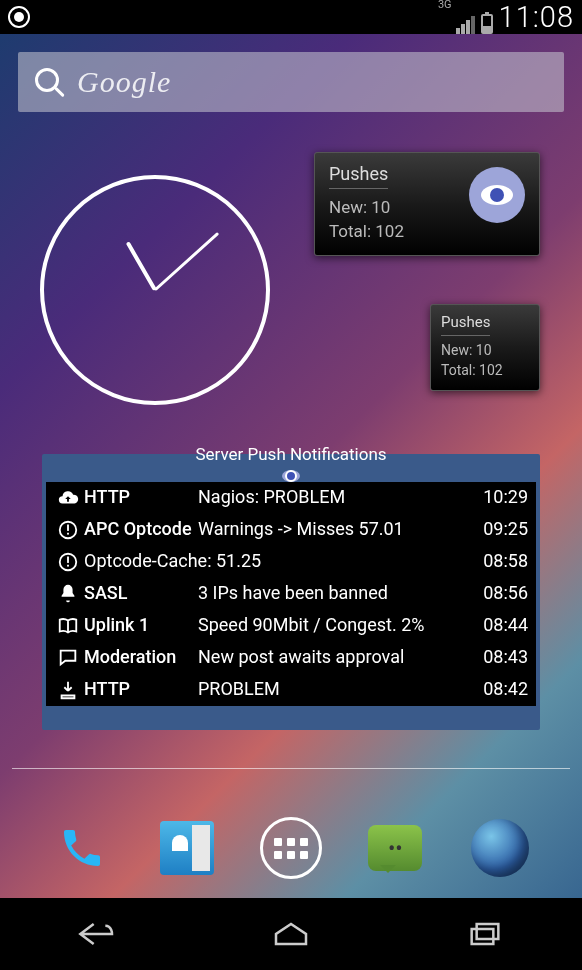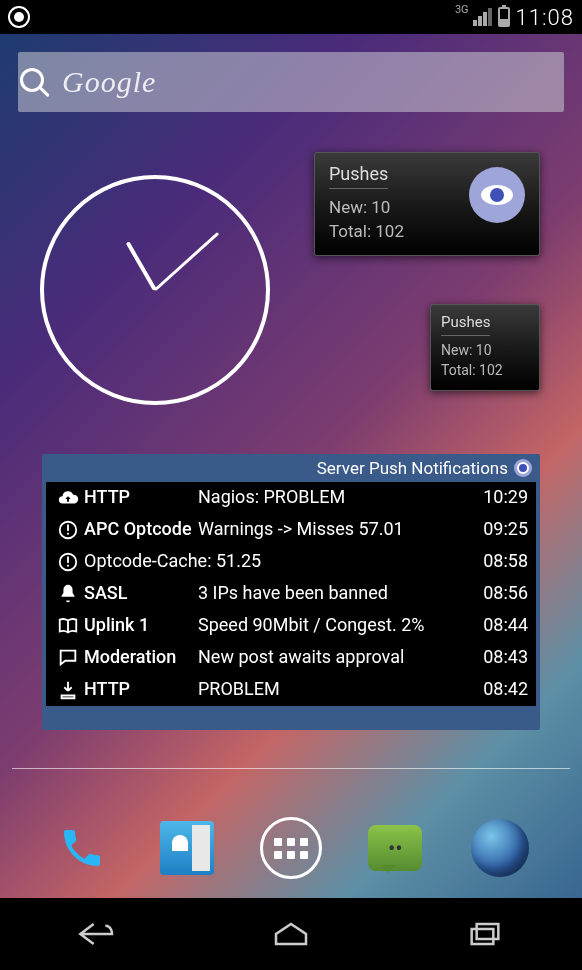--- a/index.html
+++ b/index.html
@@ -13,47 +13,47 @@
     .status-bar {
       height: 34px;
       background: #000;
       display: flex;
       align-items: center;
       padding: 0 8px;
       color: #fff;
       font-size: 20px;
     }
     .status-left { flex: 1; display: flex; align-items: center; }
-    .status-right { display: flex; align-items: center; gap: 6px; }
+    .status-right { display: flex; align-items: flex-end; gap: 6px; }
     .eye-status-icon {
       width: 22px; height: 22px; border: 2px solid #fff; border-radius: 50%;
       display: flex; align-items: center; justify-content: center;
     }
     .eye-status-icon::after { content: ''; width: 10px; height: 10px; background: #fff; border-radius: 50%; }
     .signal-icon { display: flex; align-items: flex-end; gap: 1px; height: 18px; }
     .signal-icon span { width: 4px; background: #aaa; }
     .signal-icon span:nth-child(1){height:6px}
     .signal-icon span:nth-child(2){height:10px}
     .signal-icon span:nth-child(3){height:14px}
     .signal-icon span:nth-child(4){height:18px; background:#666}
     .threeg { font-size: 11px; color:#aaa; margin-right:-2px; align-self:flex-start; margin-top:-2px;}
     .battery-icon { width: 12px; height: 20px; border: 2px solid #aaa; border-radius: 2px; position: relative; }
     .battery-icon::before { content:''; position:absolute; top:-4px; left:2px; width:4px; height:2px; background:#aaa;}
     .battery-icon::after { content:''; position:absolute; bottom:0; left:0; right:0; height:40%; background:#aaa;}
-    .clock-text { font-size: 22px; font-weight: 300; color:#fff; letter-spacing:1px;}
+    .clock-text { font-size: 29px; font-weight: 300; color:#fff; letter-spacing:1px;}
     
     
     .search-bar {
       margin: 18px 18px 0 18px;
       height: 60px;
       background: rgba(200,200,210,0.55);
       border-radius: 2px;
       display: flex;
       align-items: center;
-      padding: 0 2px;
+      padding: 0 17px;
       gap: 14px;
     }
     .search-icon { width:28px; height:28px; position:relative; }
     .search-icon::before { content:''; position:absolute; width:18px; height:18px; border:3px solid #fff; border-radius:50%; top:0; left:0;}
     .search-icon::after { content:''; position:absolute; width:3px; height:12px; background:#fff; transform:rotate(-45deg); bottom:-2px; right:2px; border-radius:2px;}
     .google-text { font-family: Georgia, serif; font-size: 30px; color: rgba(255,255,255,0.85); font-style: italic; letter-spacing:1px;}
     
     
     .analog-clock {
       position: absolute;
@@ -95,20 +95,21 @@
     }
     .server-header {
       height: 28px;
       display: flex;
       align-items: center;
       justify-content: flex-end;
       padding: 0 8px;
       gap: 6px;
       color: #fff;
       font-size: 17px;
+      flex-direction: column;
     }
     .server-header-eye {
       width: 18px; height: 18px; background:#9da5d9; border-radius:50%;
       display:flex; align-items:center; justify-content:center;
     }
     .server-header-eye::after{content:''; width:8px; height:8px; background:#3f51b5; border-radius:50%; border:2px solid #fff;}
     .server-list {
       background: #000;
       margin: 0 4px 24px 4px;
     }

